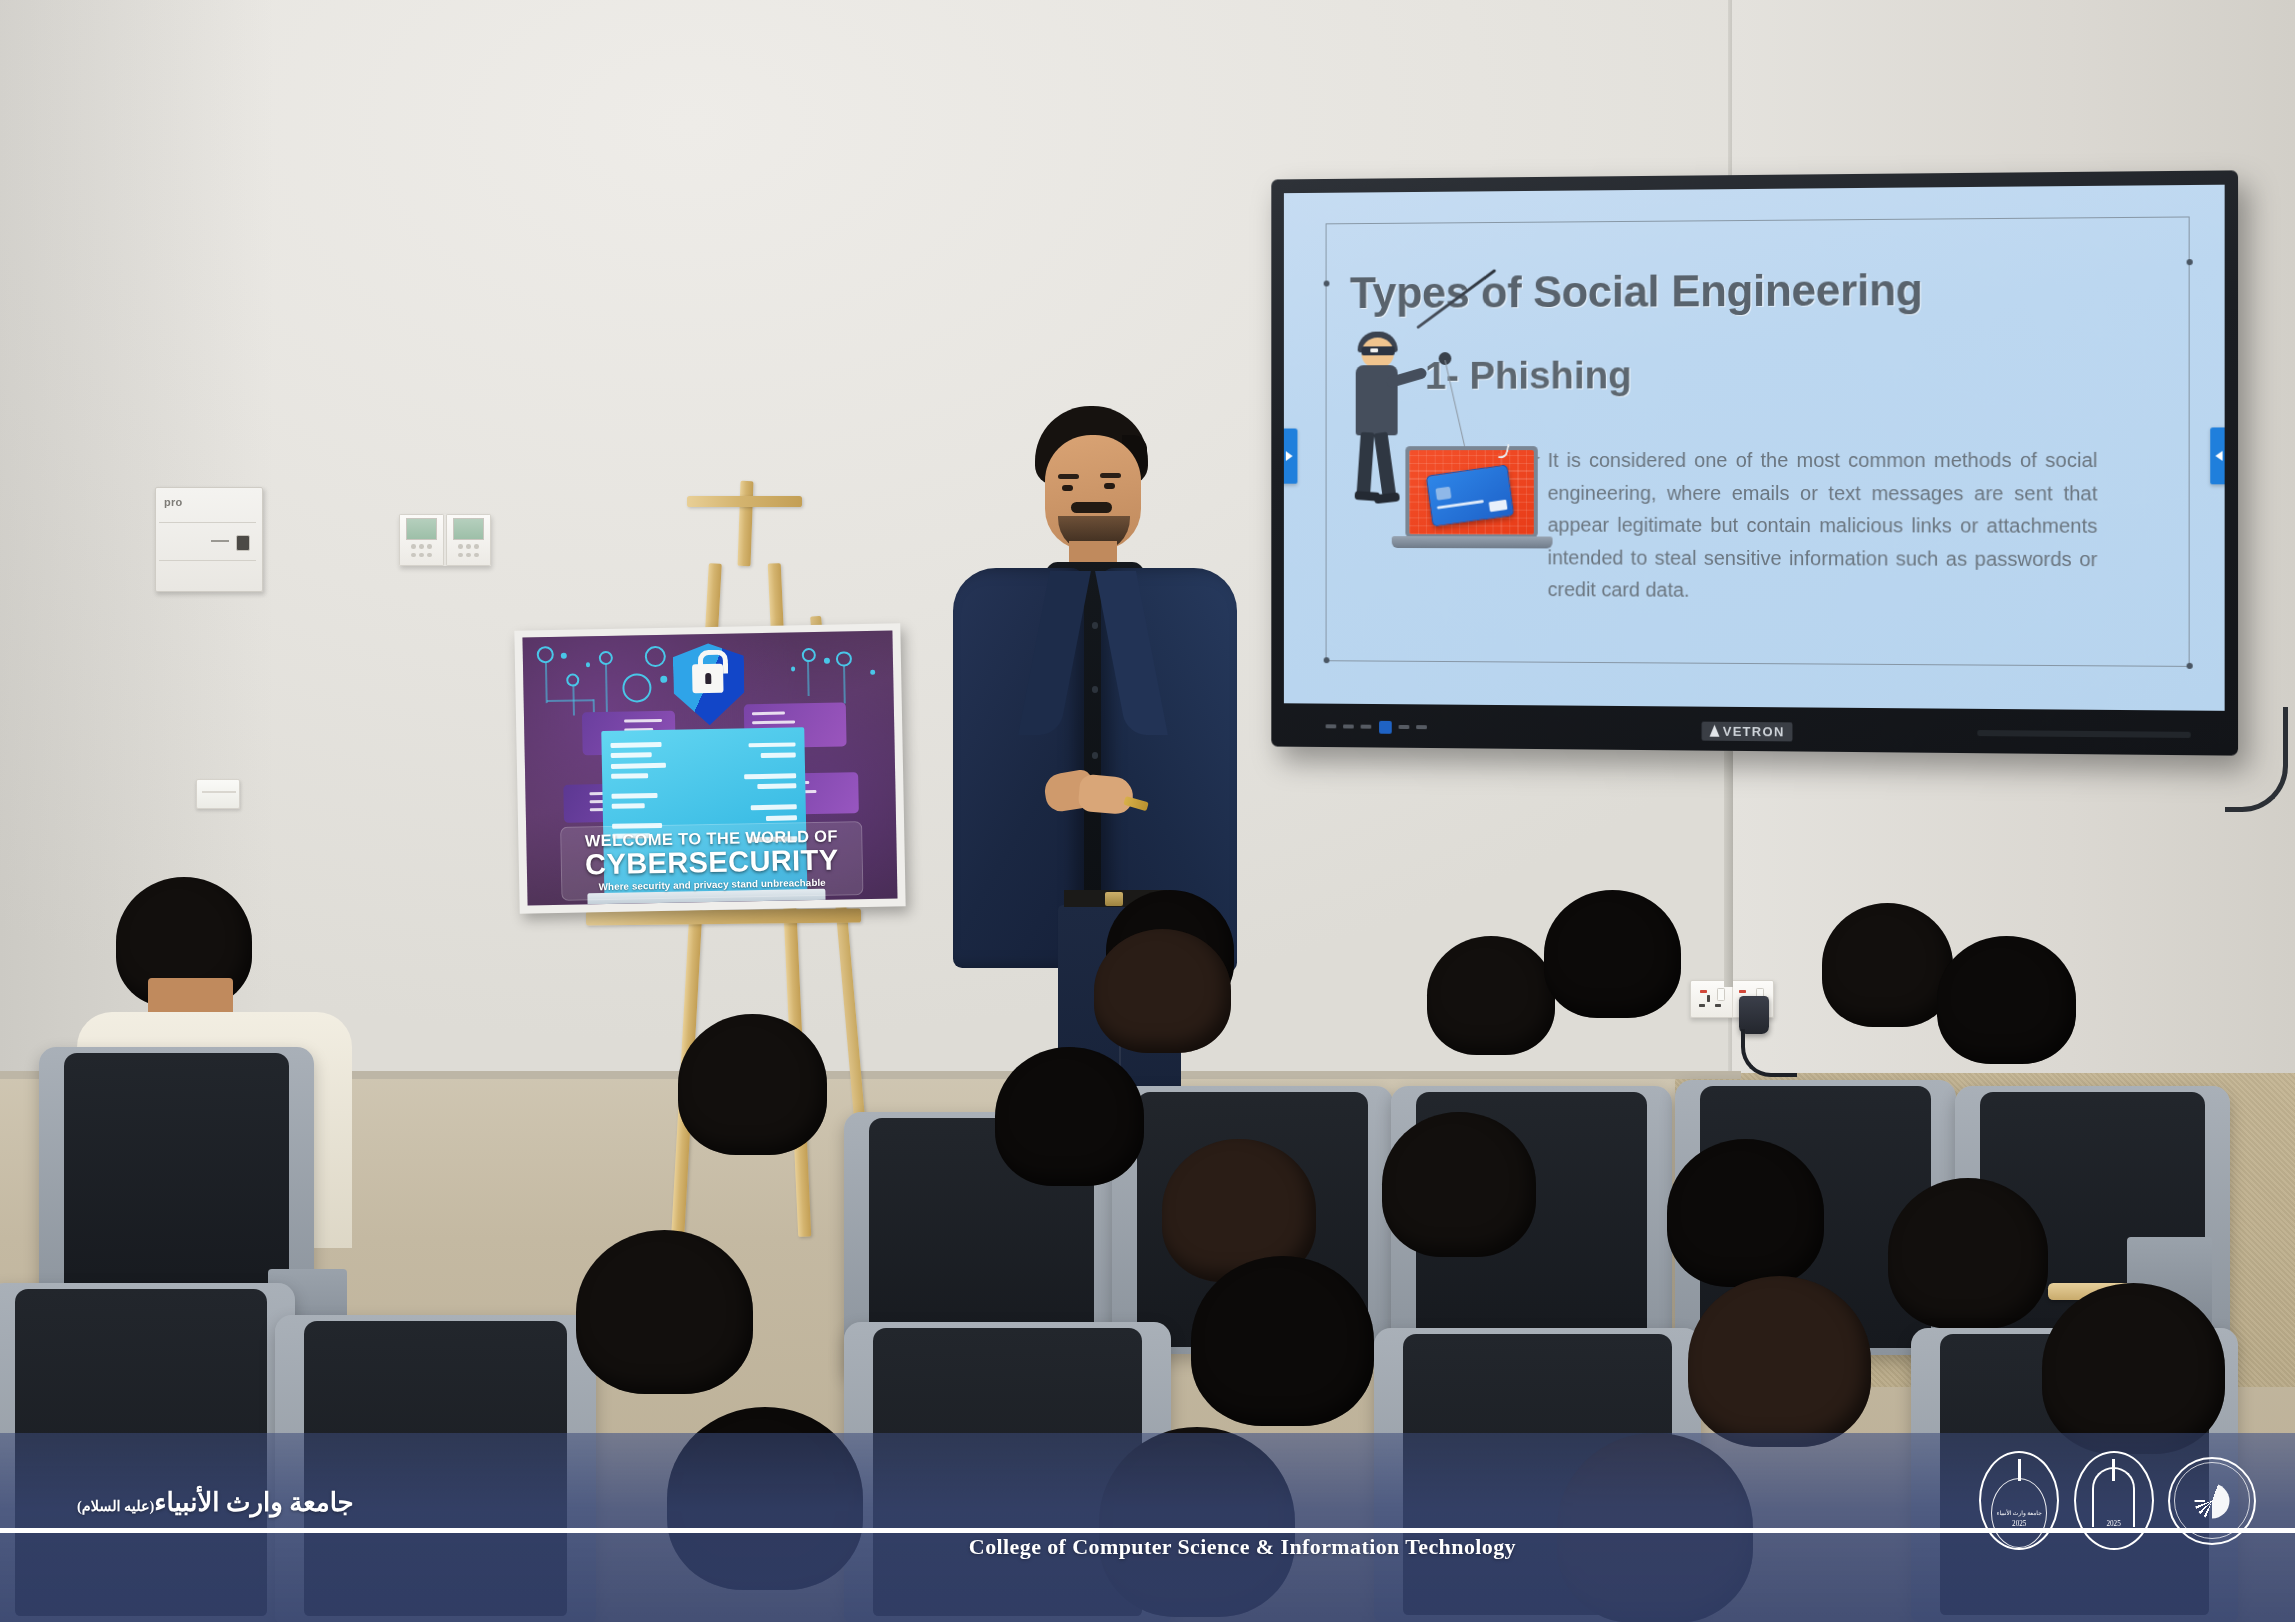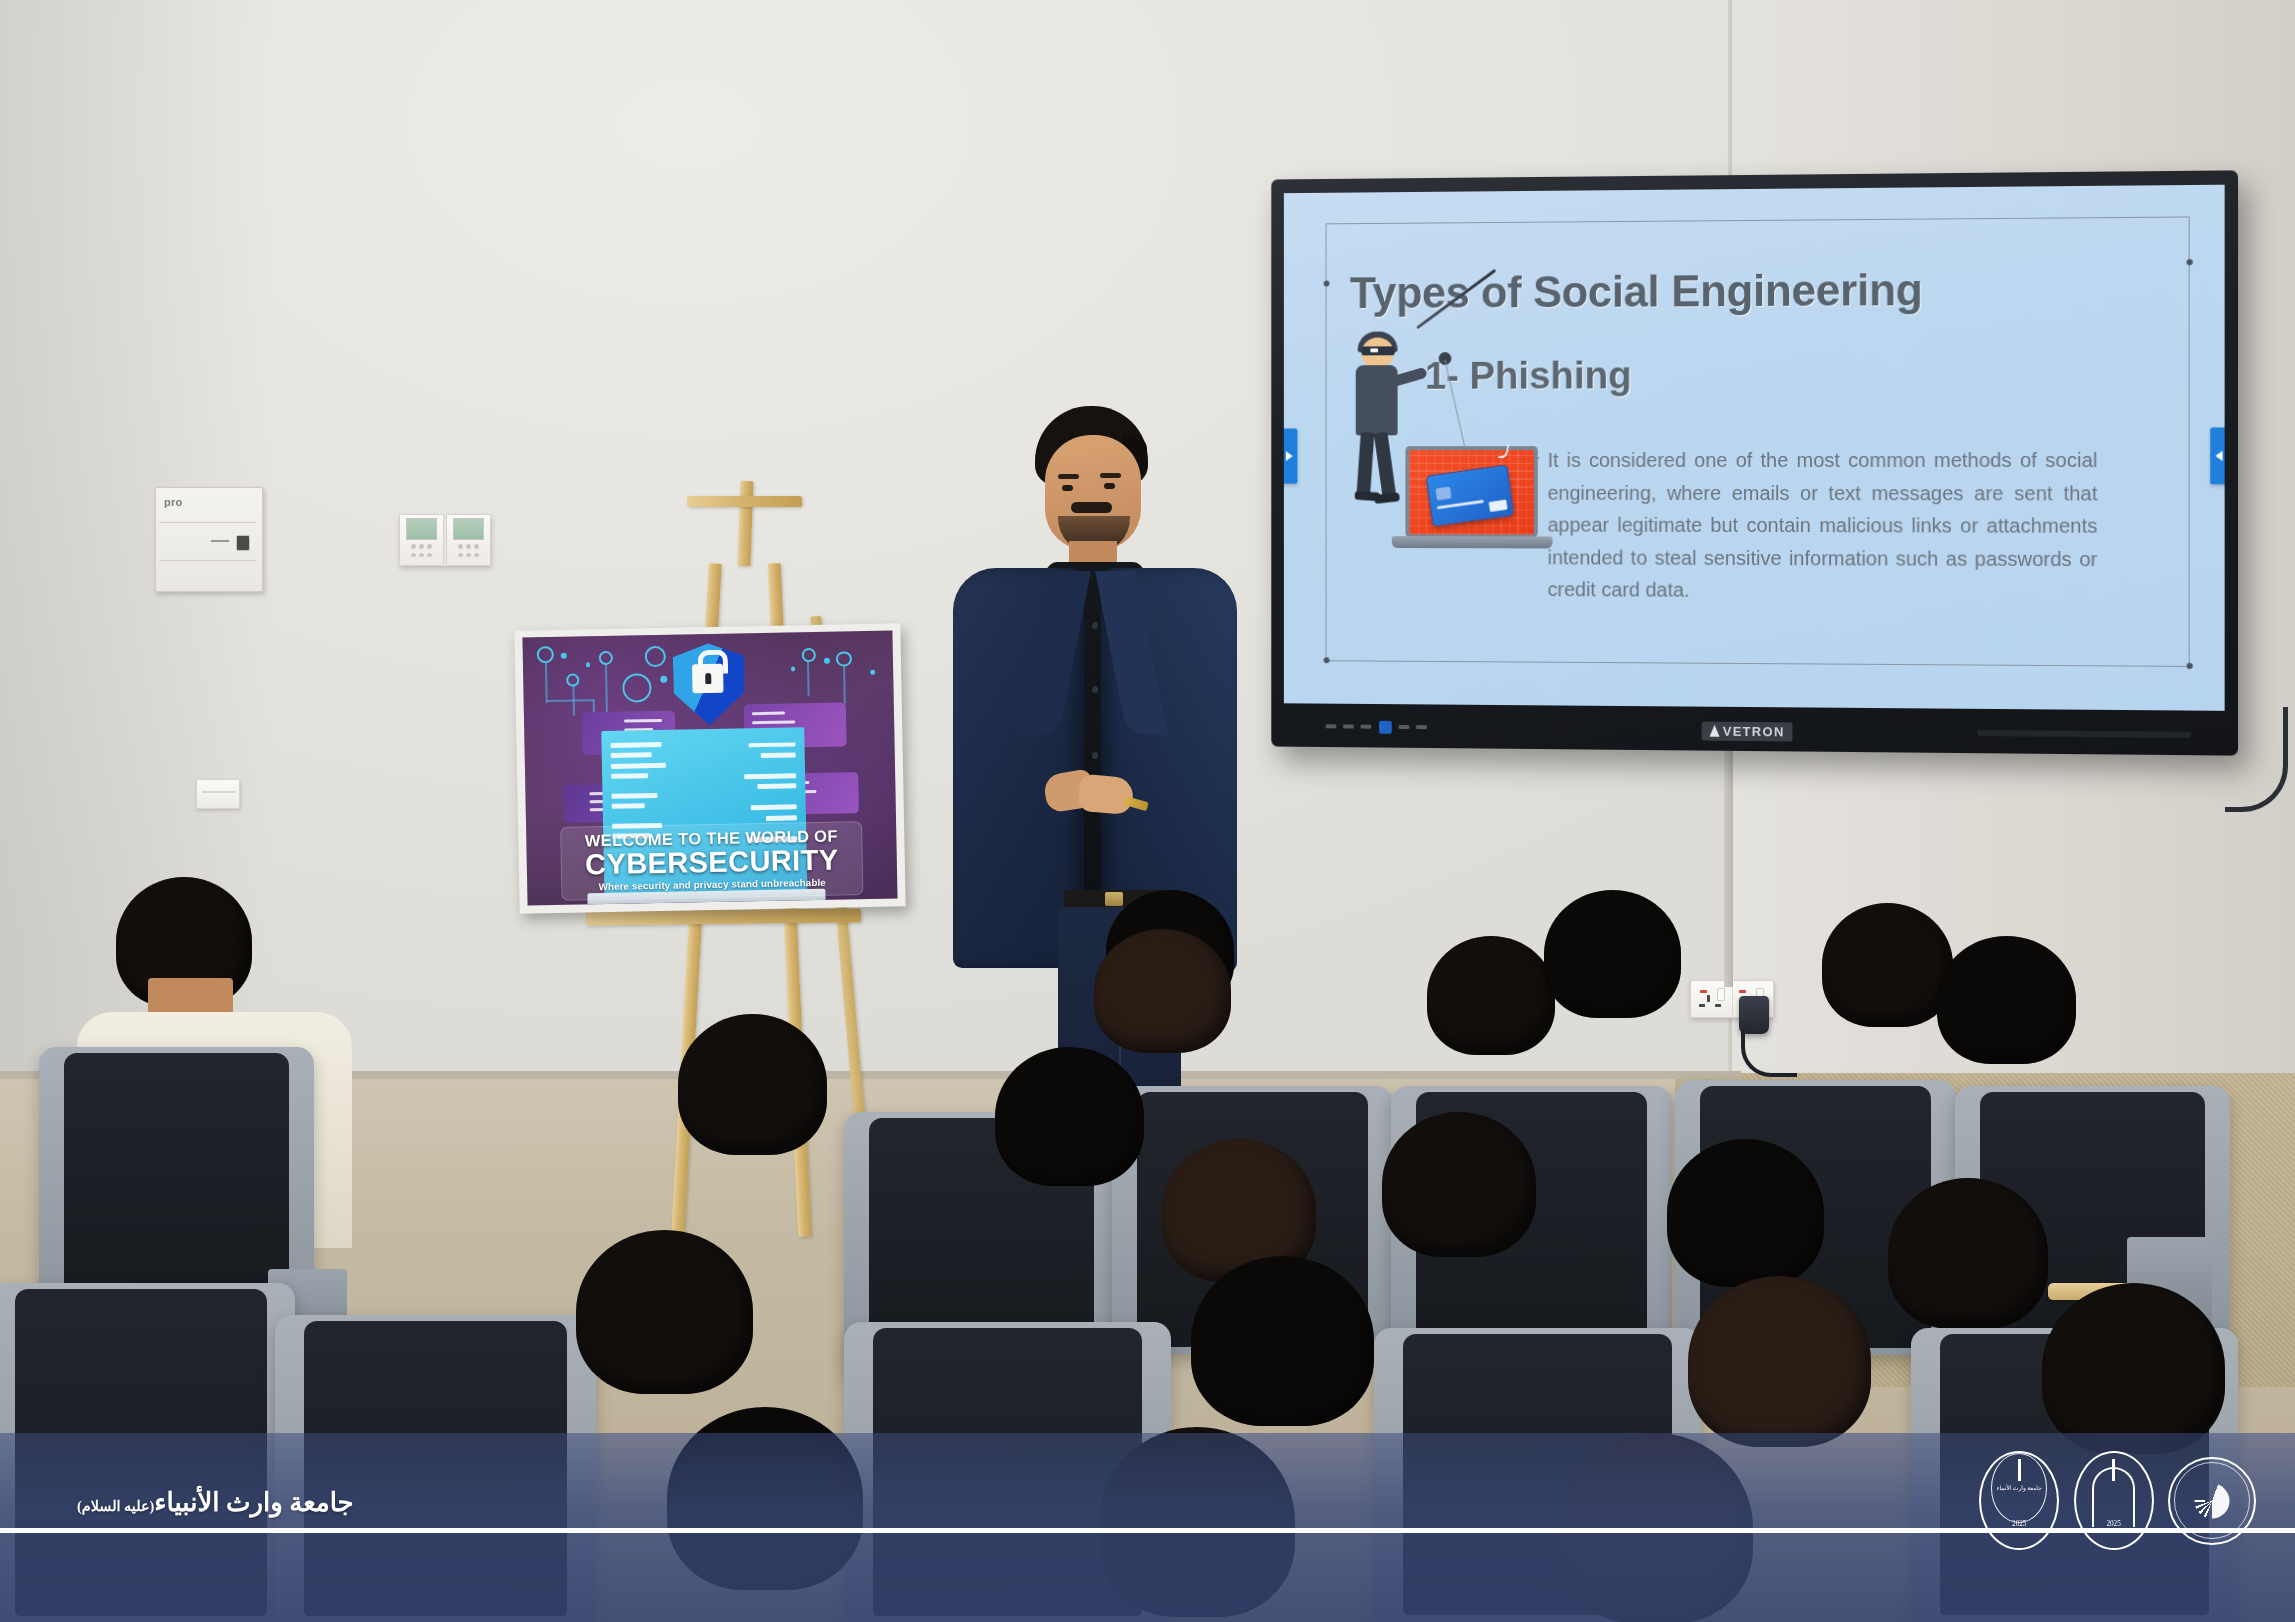--- a/index.html
+++ b/index.html
@@ -409,21 +409,21 @@
   }
   .banner-uni {
     position:absolute; left:77px; bottom:105px;
     color:#fff; font-size:26px; font-weight:700; direction:rtl;
     text-shadow:0 1.3px 3.3px rgba(0,0,0,.35); white-space:nowrap;
   }
   .banner-uni small { font-size:14.4px; }
   .logos { position:absolute; right:39px; bottom:73px; display:flex; gap:14.4px; align-items:center; }
   .logo {
     width:80px; height:99px; border:2.6px solid #fff; border-radius:50%;
-    display:flex; align-items:flex-start; justify-content:center;
+    display:flex; align-items:flex-end; justify-content:center;
     position:relative;
   }
   .logo.round { width:88px; height:88px; }
   .logo-in {
     width:74%; height:74%; border:1.3px solid rgba(255,255,255,.9); border-radius:50%;
     display:flex; align-items:center; justify-content:center;
     font-size:5.9px; color:#fff; text-align:center; line-height:1.05; padding:2.6px;
     overflow:hidden;
   }
   .logo .spire {
@@ -757,20 +757,21 @@
   <div class="head" style="left:1099px; top:1427px; width:196px; height:190px;"></div>
   <div class="head br" style="left:1557px; top:1433px; width:196px; height:190px;"></div>
 
   <div class="banner">
     <div class="banner-rule"></div>
 
     <div class="banner-uni">
       <span>جامعة وارث الأنبياء</span><small>(عليه السلام)</small>
     </div>
 
+    <div class="banner-en">College of Computer Science &amp; Information Technology</div>
 
     <div class="logos">
       <div class="logo">
         <span class="spire"></span>
         <span class="logo-in">
           <span>جامعة وارث الأنبياء</span>
         </span>
         <span class="yr">2025</span>
       </div>
       <div class="logo">

